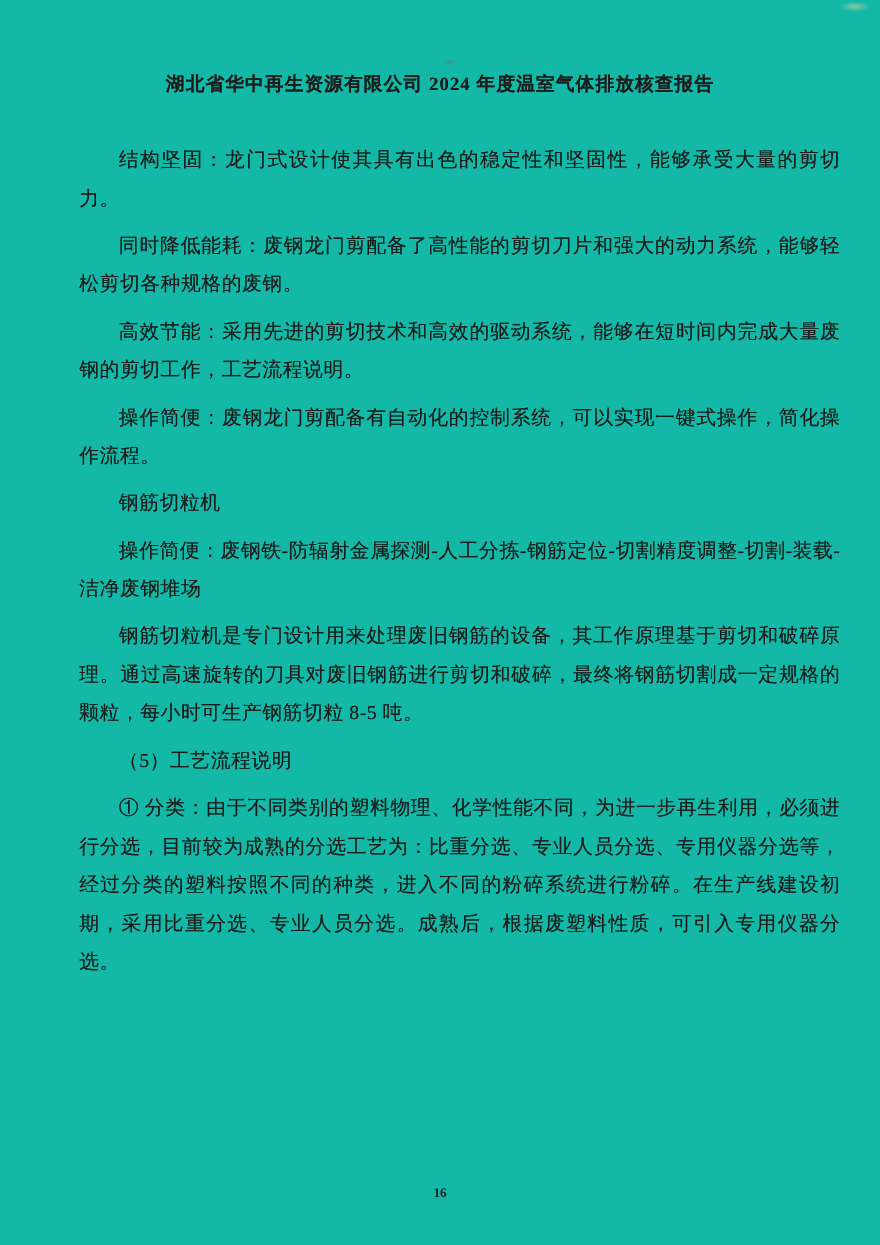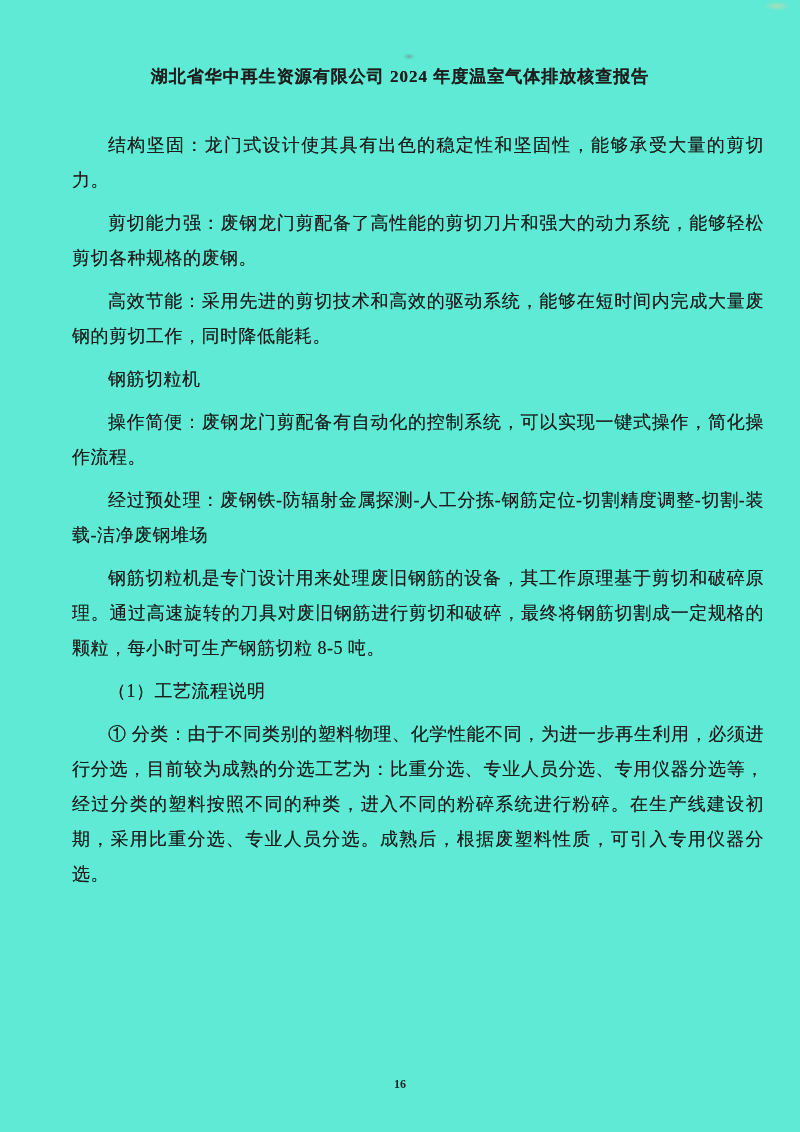--- a/index.html
+++ b/index.html
@@ -2,21 +2,21 @@
 <html><head>
 <meta charset="utf-8">
 <style>
   * { margin: 0; padding: 0; box-sizing: border-box; }
   html, body { background: #9a9a9a; }
   .page {
     position: relative;
     width: 800px;
     height: 1132px;
     margin: 0 auto;
-    background: #5eead4;
+    background: #14b8a6;
     font-family: "Liberation Serif", serif;
     color: #1d1d1d;
     overflow: hidden;
   }
   .scan-layer {
     position: absolute;
     inset: 0;
     filter: blur(0.35px);
   }
   .doc-header {
@@ -84,29 +84,29 @@
 </head>
 <body>
 
 <div class="page">
   <div class="scan-layer">
 
     <div class="doc-header">湖北省华中再生资源有限公司 2024 年度温室气体排放核查报告</div>
 
     <div class="doc-body">
       <p class="para">结构坚固：龙门式设计使其具有出色的稳定性和坚固性，能够承受大量的剪切力。</p>
-      <p class="para">剪切能力强：废钢龙门剪配备了高性能的剪切刀片和强大的动力系统，能够轻松剪切各种规格的废钢。</p>
-      <p class="para">高效节能：采用先进的剪切技术和高效的驱动系统，能够在短时间内完成大量废钢的剪切工作，同时降低能耗。</p>
+      <p class="para">同时降低能耗：废钢龙门剪配备了高性能的剪切刀片和强大的动力系统，能够轻松剪切各种规格的废钢。</p>
+      <p class="para">高效节能：采用先进的剪切技术和高效的驱动系统，能够在短时间内完成大量废钢的剪切工作，工艺流程说明。</p>
+      <p class="para">操作简便：废钢龙门剪配备有自动化的控制系统，可以实现一键式操作，简化操作流程。</p>
       <p class="para">钢筋切粒机</p>
-      <p class="para">操作简便：废钢龙门剪配备有自动化的控制系统，可以实现一键式操作，简化操作流程。</p>
-      <p class="para">经过预处理：废钢铁-防辐射金属探测-人工分拣-钢筋定位-切割精度调整-切割-装载-洁净废钢堆场</p>
+      <p class="para">操作简便：废钢铁-防辐射金属探测-人工分拣-钢筋定位-切割精度调整-切割-装载-洁净废钢堆场</p>
       <p class="para">钢筋切粒机是专门设计用来处理废旧钢筋的设备，其工作原理基于剪切和破碎原理。通过高速旋转的刀具对废旧钢筋进行剪切和破碎，最终将钢筋切割成一定规格的颗粒，每小时可生产钢筋切粒 8-5 吨。</p>
 
 
-      <p class="para">（1）工艺流程说明</p>
+      <p class="para">（5）工艺流程说明</p>
       <p class="para">① 分类：由于不同类别的塑料物理、化学性能不同，为进一步再生利用，必须进行分选，目前较为成熟的分选工艺为：比重分选、专业人员分选、专用仪器分选等，经过分类的塑料按照不同的种类，进入不同的粉碎系统进行粉碎。在生产线建设初期，采用比重分选、专业人员分选。成熟后，根据废塑料性质，可引入专用仪器分选。</p>
     </div>
 
   </div>
 
   <div class="page-number">16</div>
 
   <div class="smudge-top-center"></div>
   <div class="smudge-top-right"></div>
 </div>

